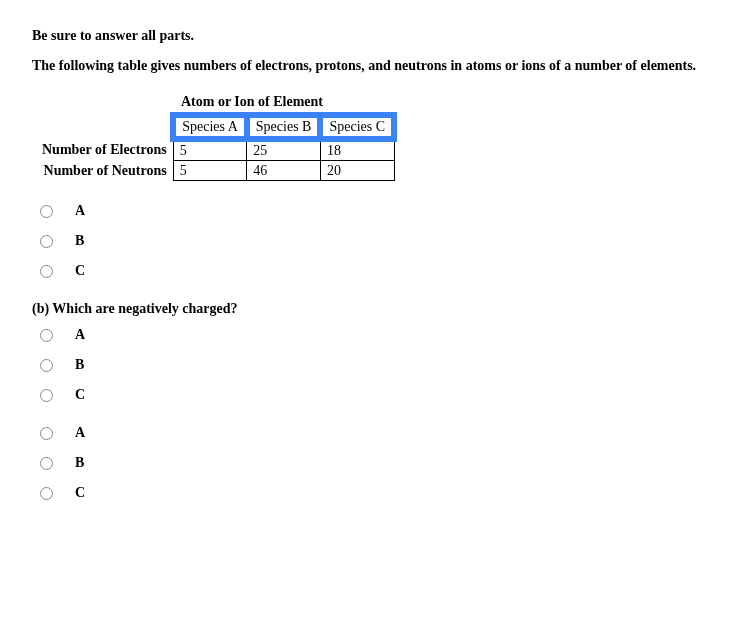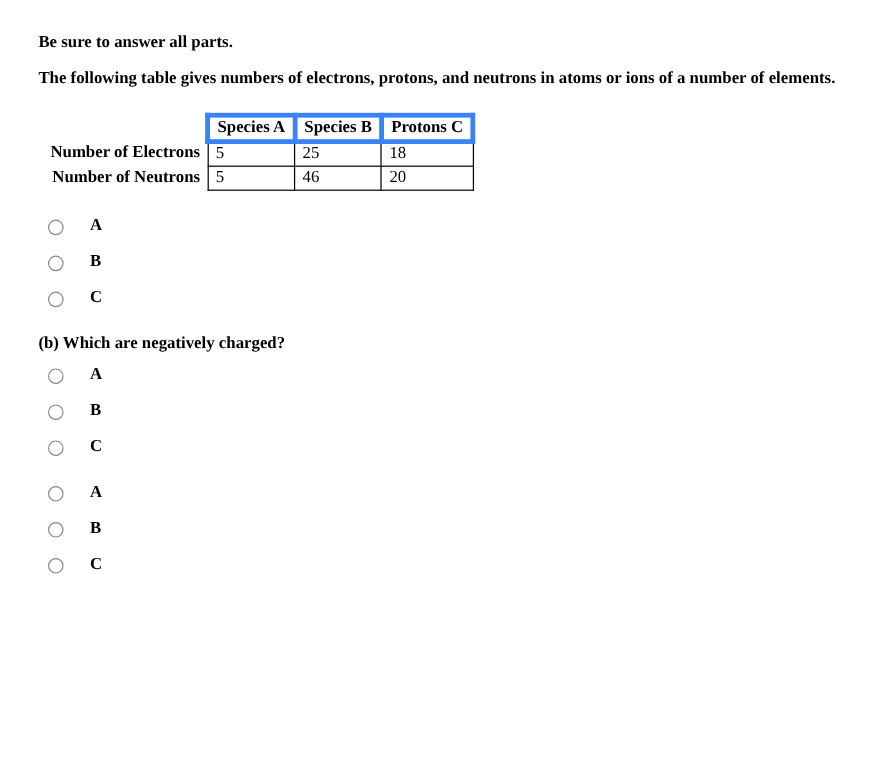--- a/index.html
+++ b/index.html
@@ -27,22 +27,22 @@
       border-collapse: collapse;
       margin-left: 10px;
     }
     table.species th.rowhead {
       text-align: right;
       font-weight: bold;
       padding: 2px 6px 2px 0;
       border: none;
     }
     table.species th.colhead {
-      font-weight: bold;
-      border: 4px solid #3b82f6;
+      font-weight: normal;
+      border: 6px solid #3b82f6;
       padding: 1px 6px;
       text-align: left;
       background: #fff;
     }
     table.species td.cell {
       border: 1px solid #000;
       padding: 1px 6px;
       text-align: left;
       min-width: 58px;
     }
@@ -64,27 +64,28 @@
     .option-label { font-weight: bold; }
     .corner-blank { border: none; }
   </style>
 </head>
 <body>
 
 <div class="bold intro1">Be sure to answer all parts.</div>
 <div class="bold intro2">The following table gives numbers of electrons, protons, and neutrons in atoms or ions of a number of elements.</div>
 
 <div class="table-wrap">
+  <div class="caption">Atom or Ion of Element</div>
   <table class="species">
     <tbody>
         <tr>
       <th class="corner-blank"></th>
       <th class="colhead">Species A</th>
       <th class="colhead">Species B</th>
-      <th class="colhead">Protons C</th>
+      <th class="colhead">Species C</th>
     </tr>
     <tr>
       <th class="rowhead">Number of Electrons</th>
       <td class="cell">5</td>
       <td class="cell">25</td>
       <td class="cell">18</td>
     </tr>
     <tr>
       <th class="rowhead">Number of Neutrons</th>
       <td class="cell">5</td>

